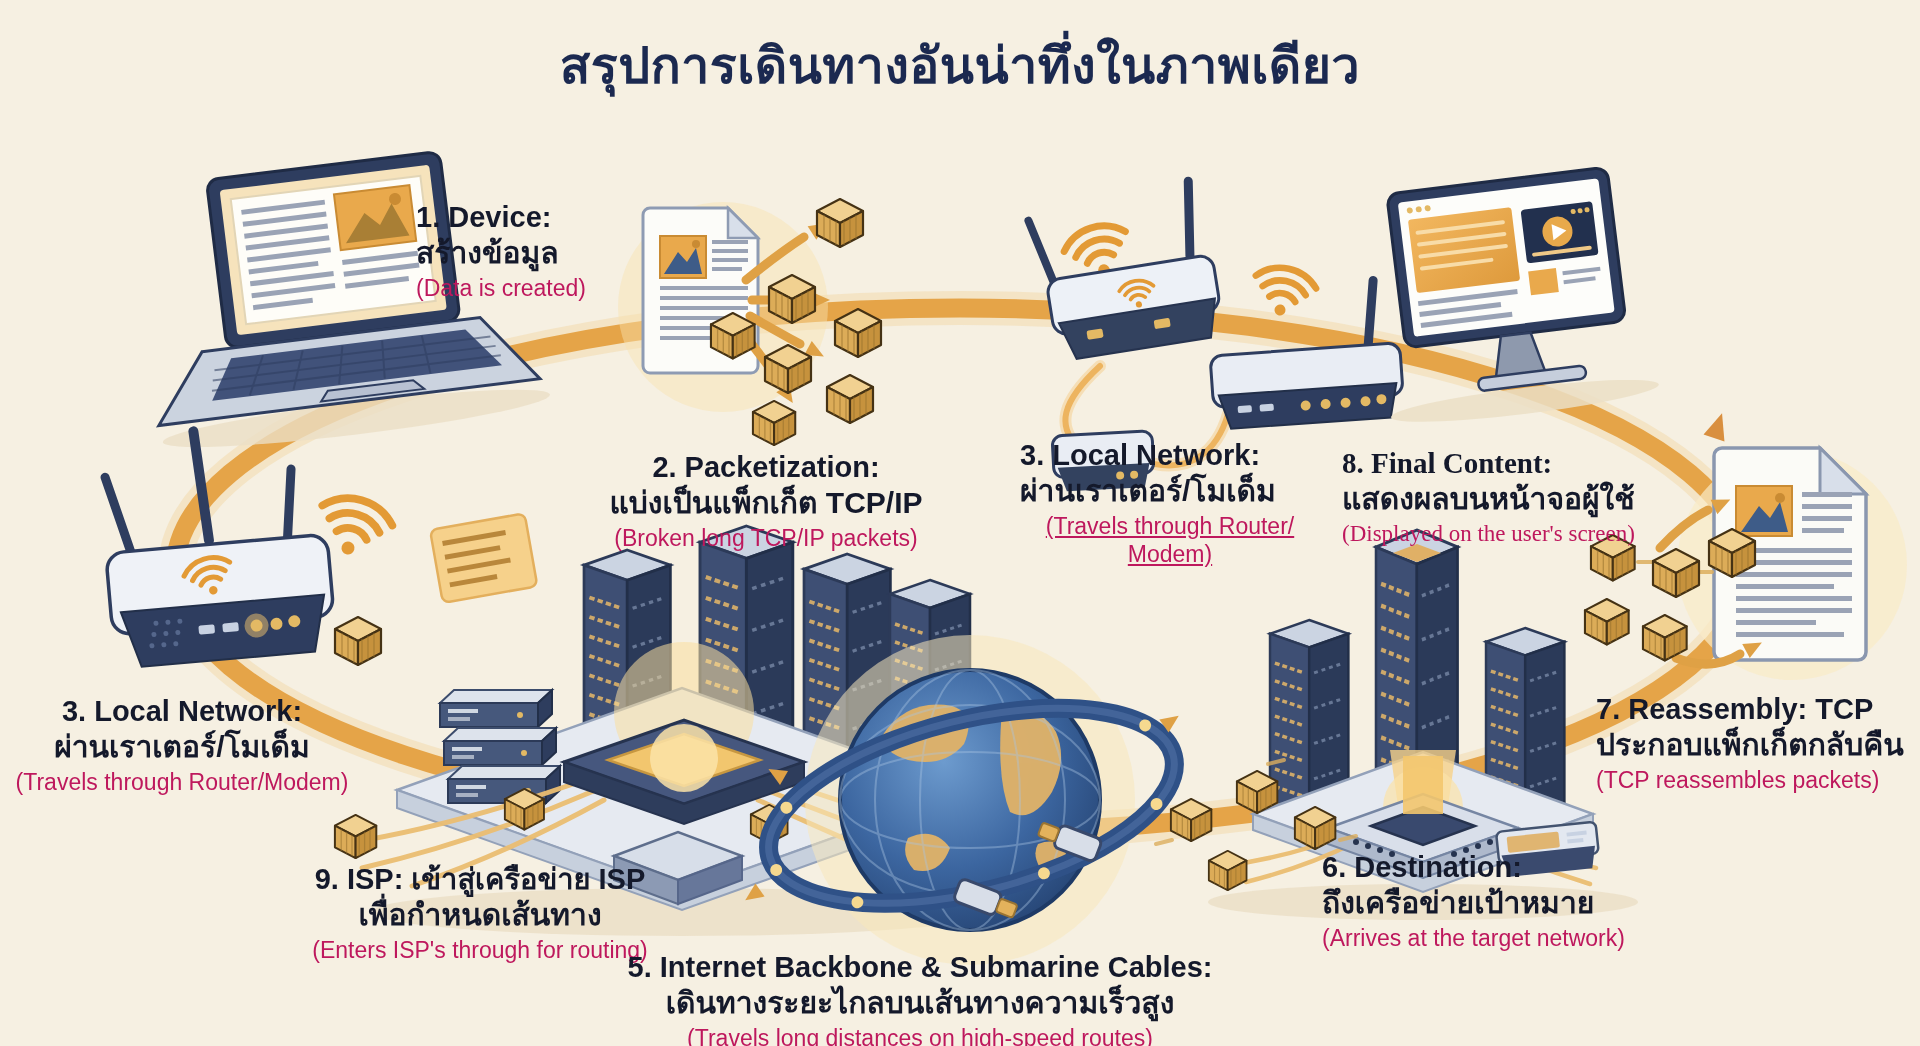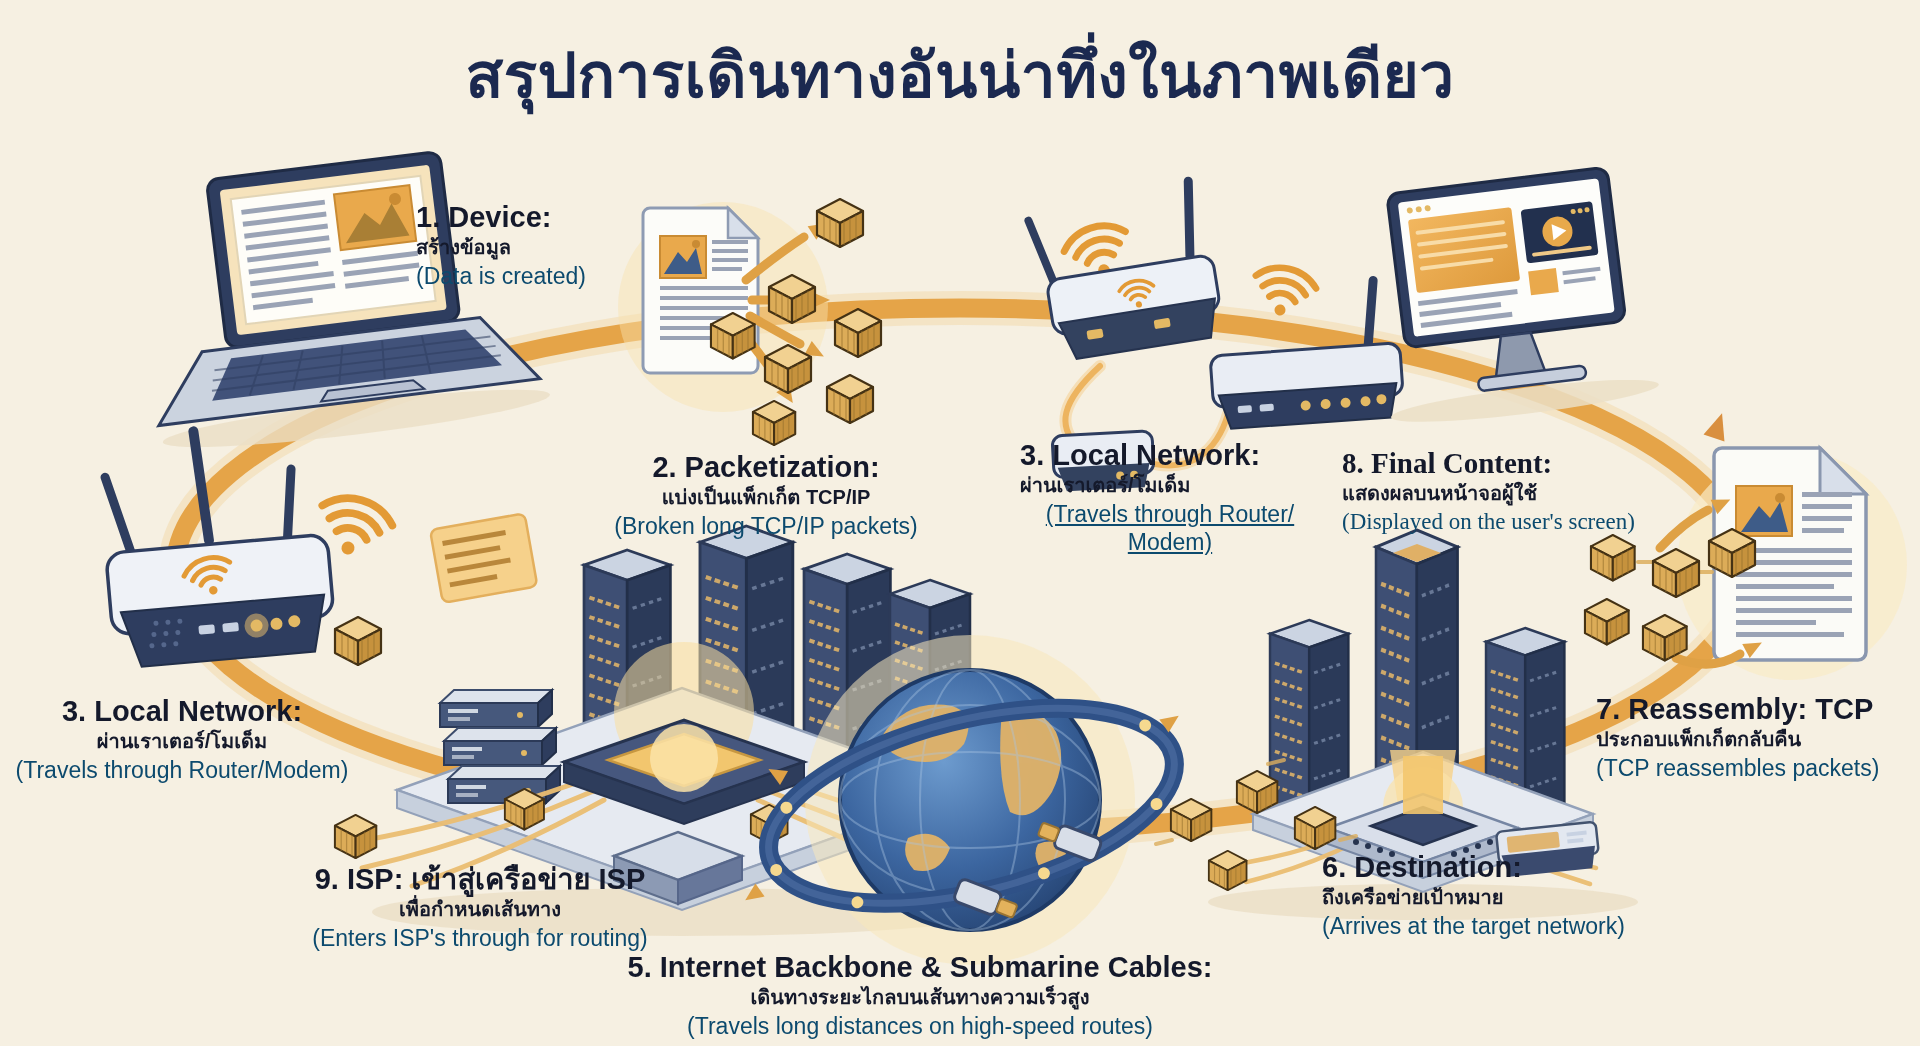--- a/index.html
+++ b/index.html
@@ -1,24 +1,24 @@
 <!DOCTYPE html>
 <html><head>
 <meta charset="utf-8">
 <style>
   html,body{margin:0;padding:0;}
   body{font-family:"Liberation Sans","DejaVu Sans",sans-serif;background:#F6F0E2;}
   .canvas{position:relative;width:1920px;height:1046px;background:#F6F0E2;overflow:hidden;}
   .art{position:absolute;left:0;top:0;}
   .title{position:absolute;left:0;right:0;top:26px;margin:0;text-align:center;
-         font-size:62px;font-weight:800;color:#1B2950;letter-spacing:0.5px;}
+         font-size:50px;font-weight:800;color:#1B2950;letter-spacing:0.5px;}
   .lbl{position:absolute;line-height:1.22;}
   .lbl .h,.lbl .t{display:block;font-weight:700;font-size:29px;color:#14192B;}
-  .lbl .t{font-size:20px;}
-  .lbl .e{display:block;font-size:23px;font-weight:500;color:#0c4a6e;margin-top:2px;}
+  .lbl .t{font-size:30px;}
+  .lbl .e{display:block;font-size:23px;font-weight:500;color:#be185d;margin-top:2px;}
   .ta-c{text-align:center;}
   .ta-l{text-align:left;}
   .e-center .e{text-align:center;text-decoration:underline;}
 </style>
 </head>
 <body>
 
 <div class="canvas">
 
 <svg class="art" width="1920" height="1046" viewBox="0 0 1920 1046">

